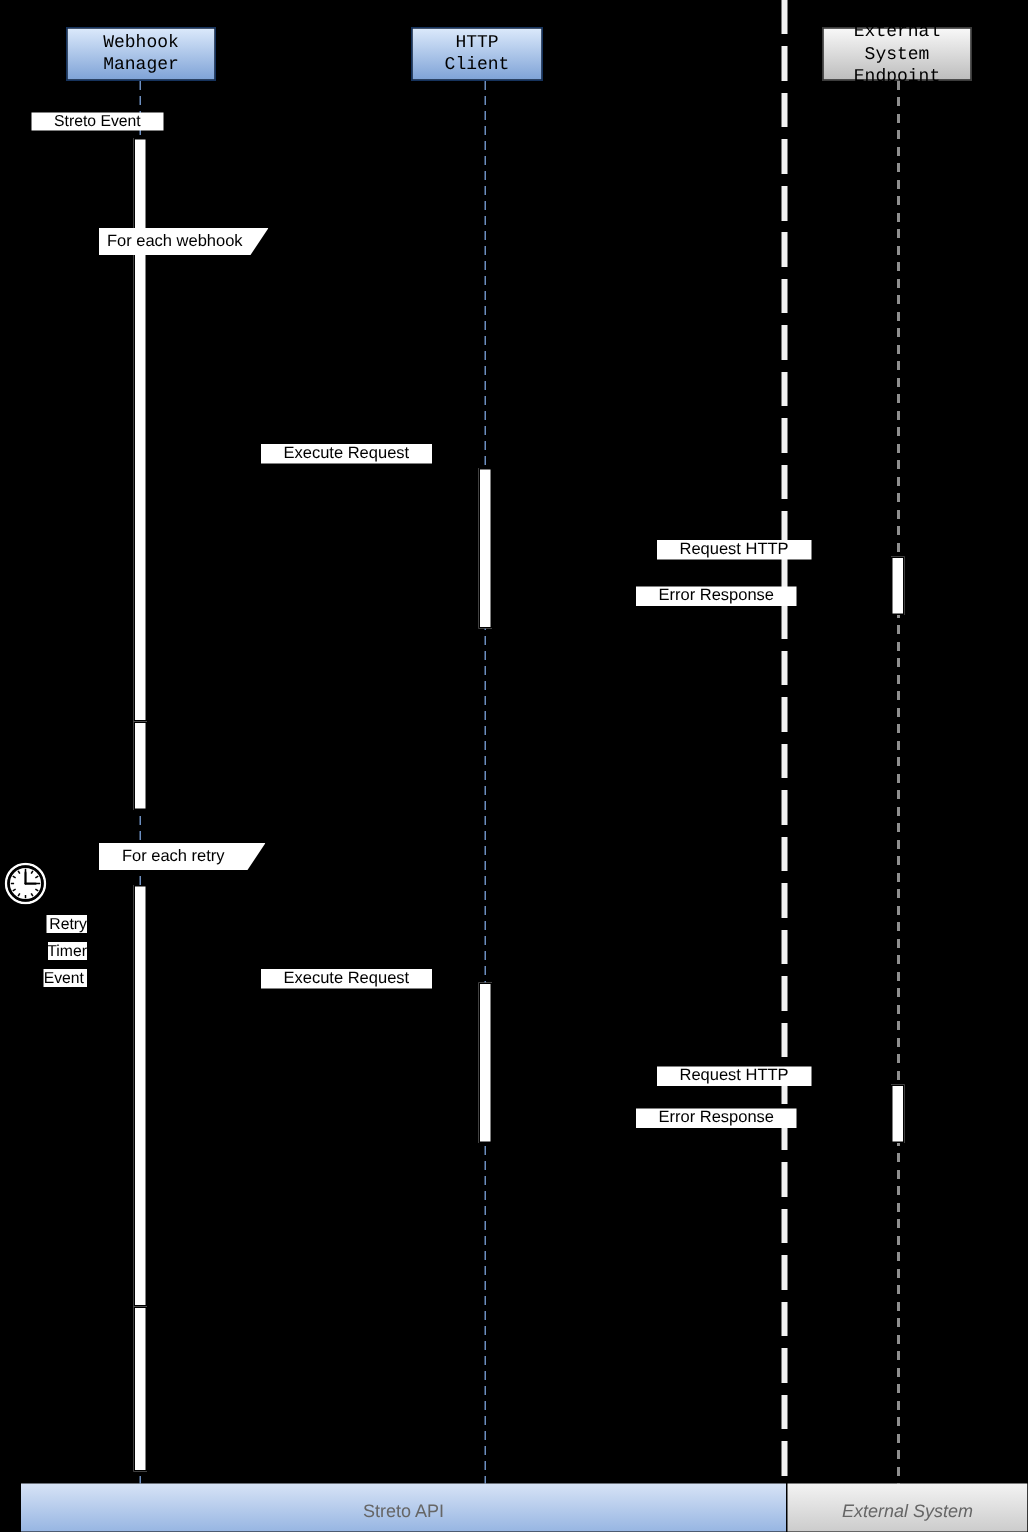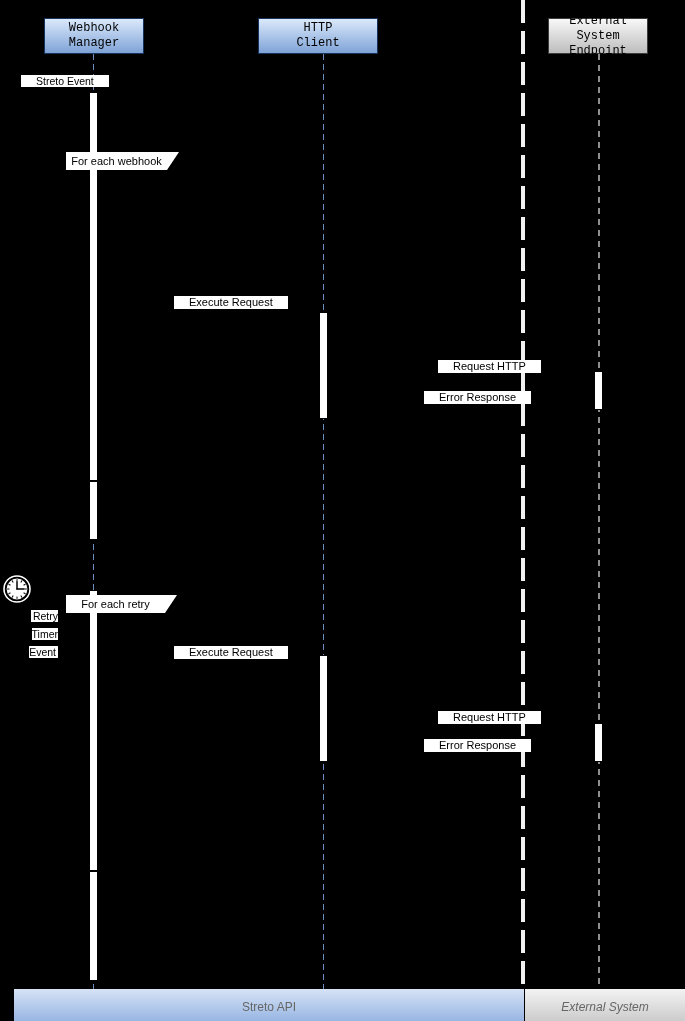--- a/index.html
+++ b/index.html
@@ -42,21 +42,21 @@
   }
   .participant.blue {
     background: linear-gradient(180deg, #dbe9fb 0%, #7fa3d7 100%);
     border: 1px solid #16335d;
   }
   .participant.gray {
     background: linear-gradient(180deg, #f8f8f8 0%, #bdbdbd 100%);
     border: 1px solid #3c3c3c;
   }
   .p-wm { left: 44px; width: 100px; }
-  .p-hc { left: 258px; width: 120px; }
+  .p-hc { left: 274px; width: 88px; }
   .p-ep { left: 548px; width: 100px; text-align: center; }
 
   
   .act {
     width: 9px; background: #fff; border: 1px solid #000;
     box-sizing: border-box; z-index: 2;
   }
   .wm1 { left: 89px; top: 92px;  height: 389px; }
   .wm2 { left: 89px; top: 481px; height: 59px; }
   .wm3 { left: 89px; top: 590px; height: 281px; }
@@ -83,21 +83,21 @@
 
   
   .loop-label {
     background: #fff; color: #000;
     font-size: 11px; line-height: 18px; height: 18px;
     text-align: center; padding-right: 12px;
     box-sizing: border-box; z-index: 4;
     clip-path: polygon(0 0, 100% 0, calc(100% - 12px) 100%, 0 100%);
   }
   .loop1 { left: 66px; top: 152px; width: 113px; }
-  .loop2 { left: 66px; top: 562px; width: 111px; margin-top: 33px; }
+  .loop2 { left: 66px; top: 562px; width: 111px; }
 
   
   .retry-timer { left: 14px; top: 606px; width: 44px; z-index: 4; text-align: right; }
   .retry-timer span {
     background: #fff; color: #000;
     font-size: 10.5px; line-height: 12.3px;
     white-space: pre-line; padding: 0 2px;
   }
 
   

